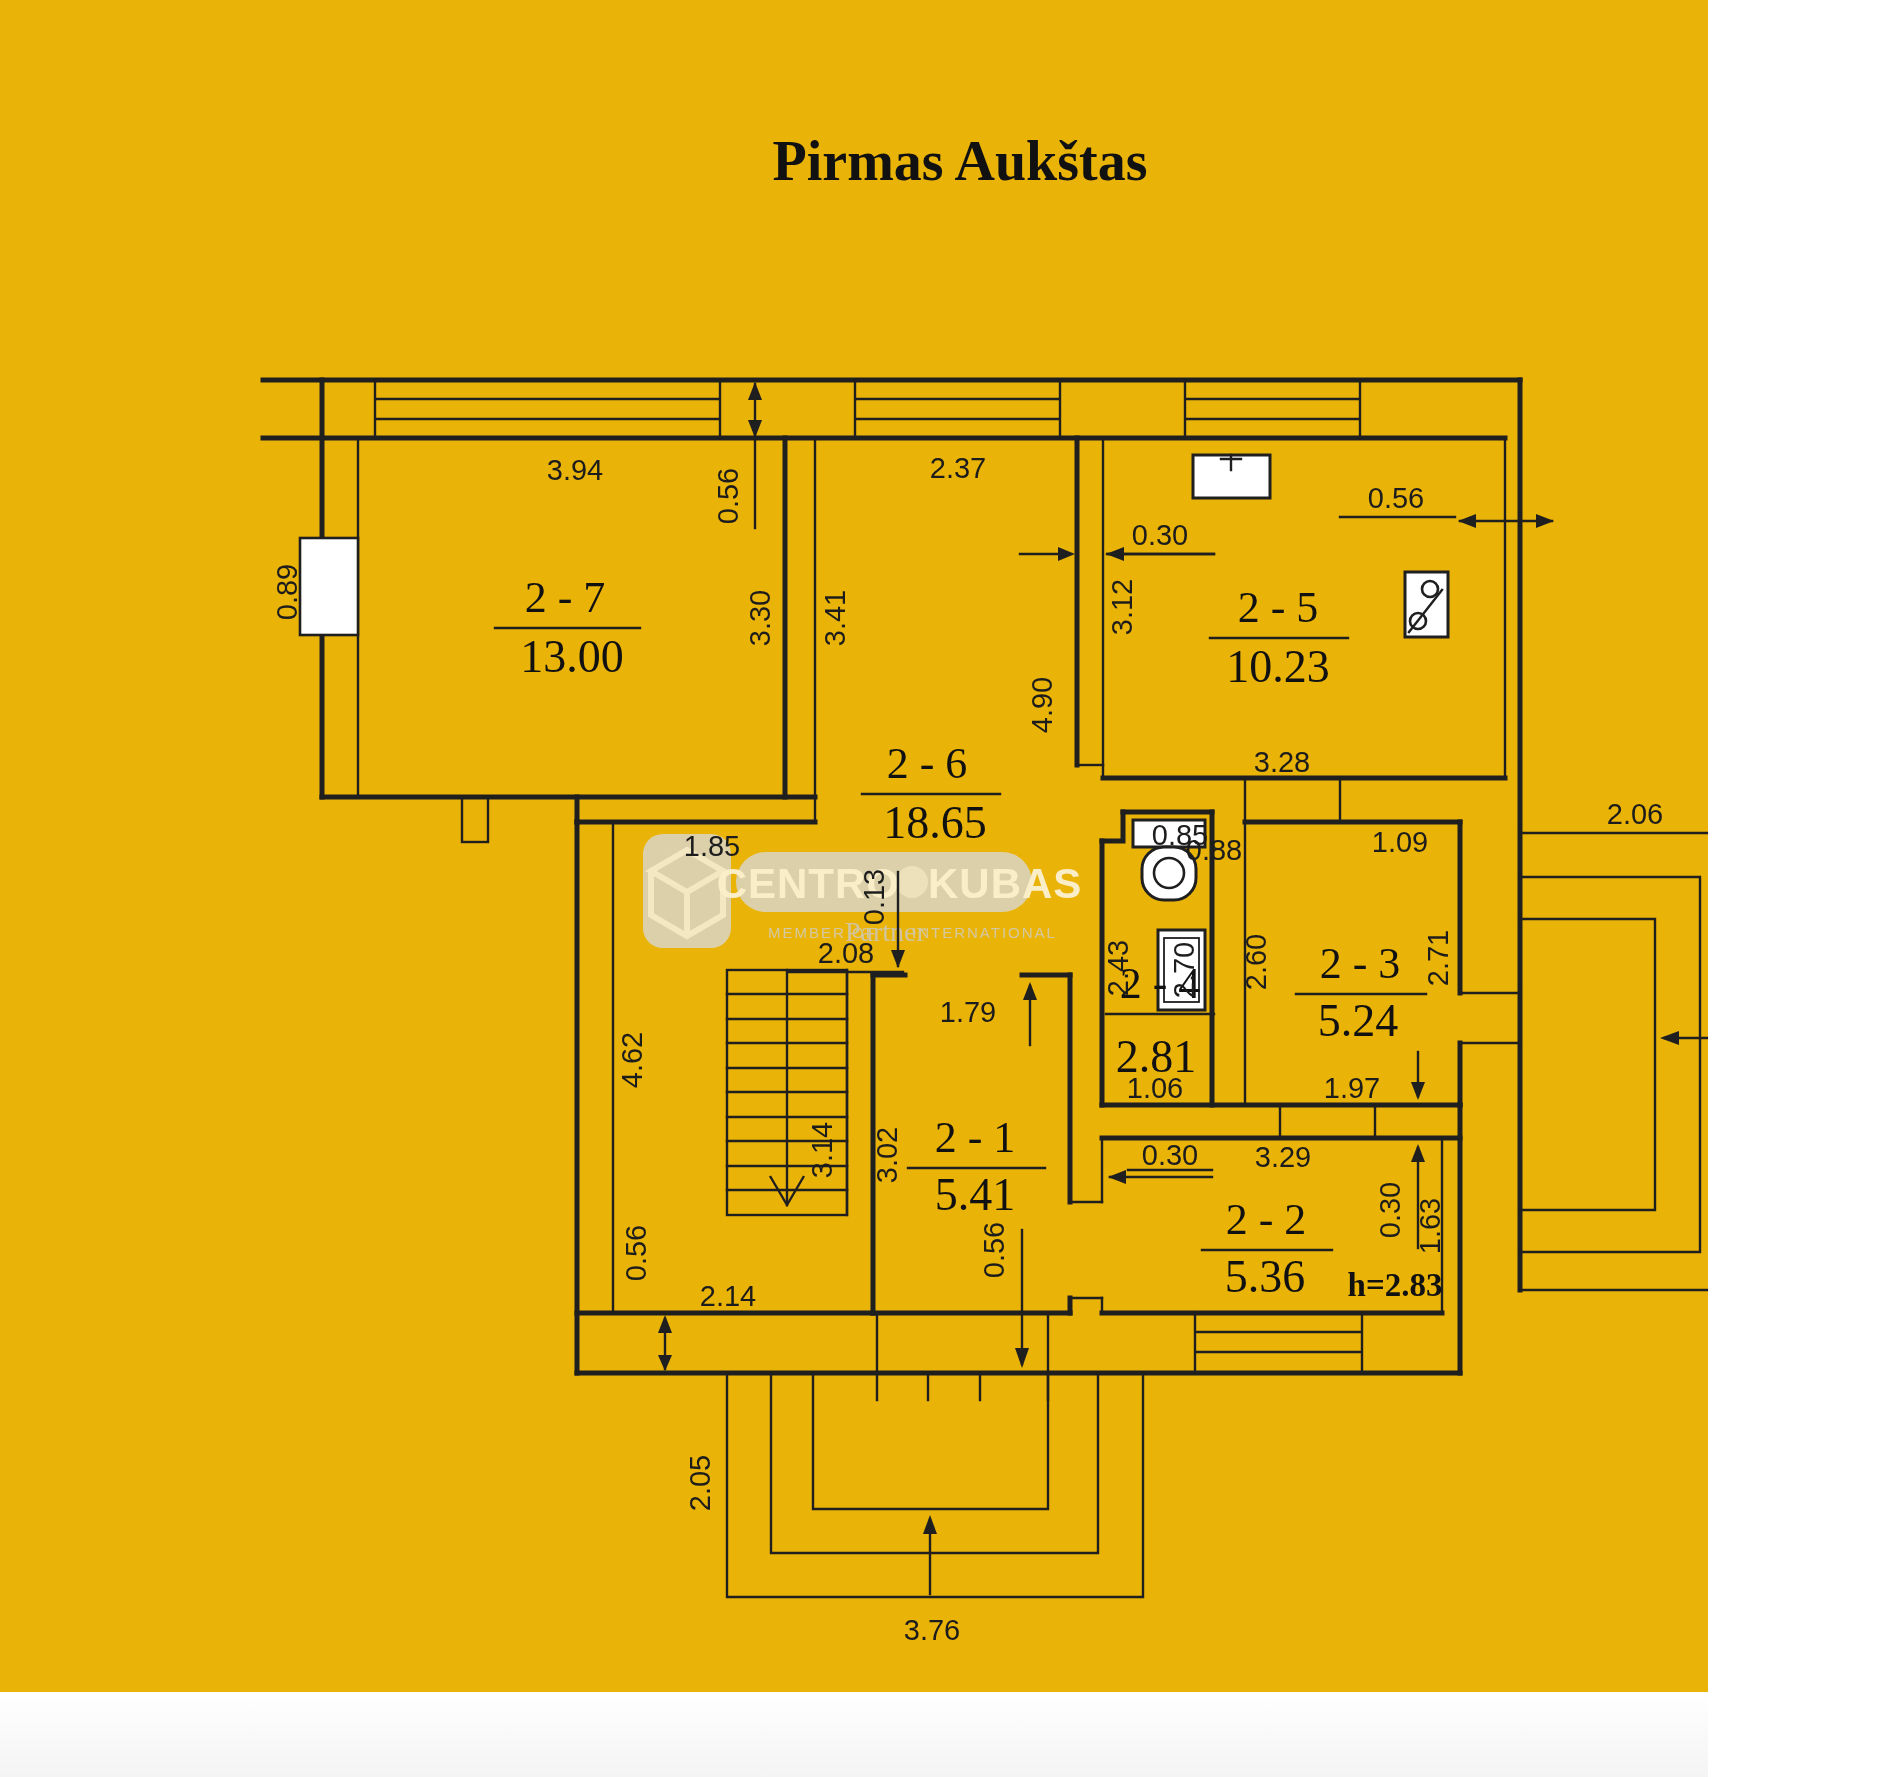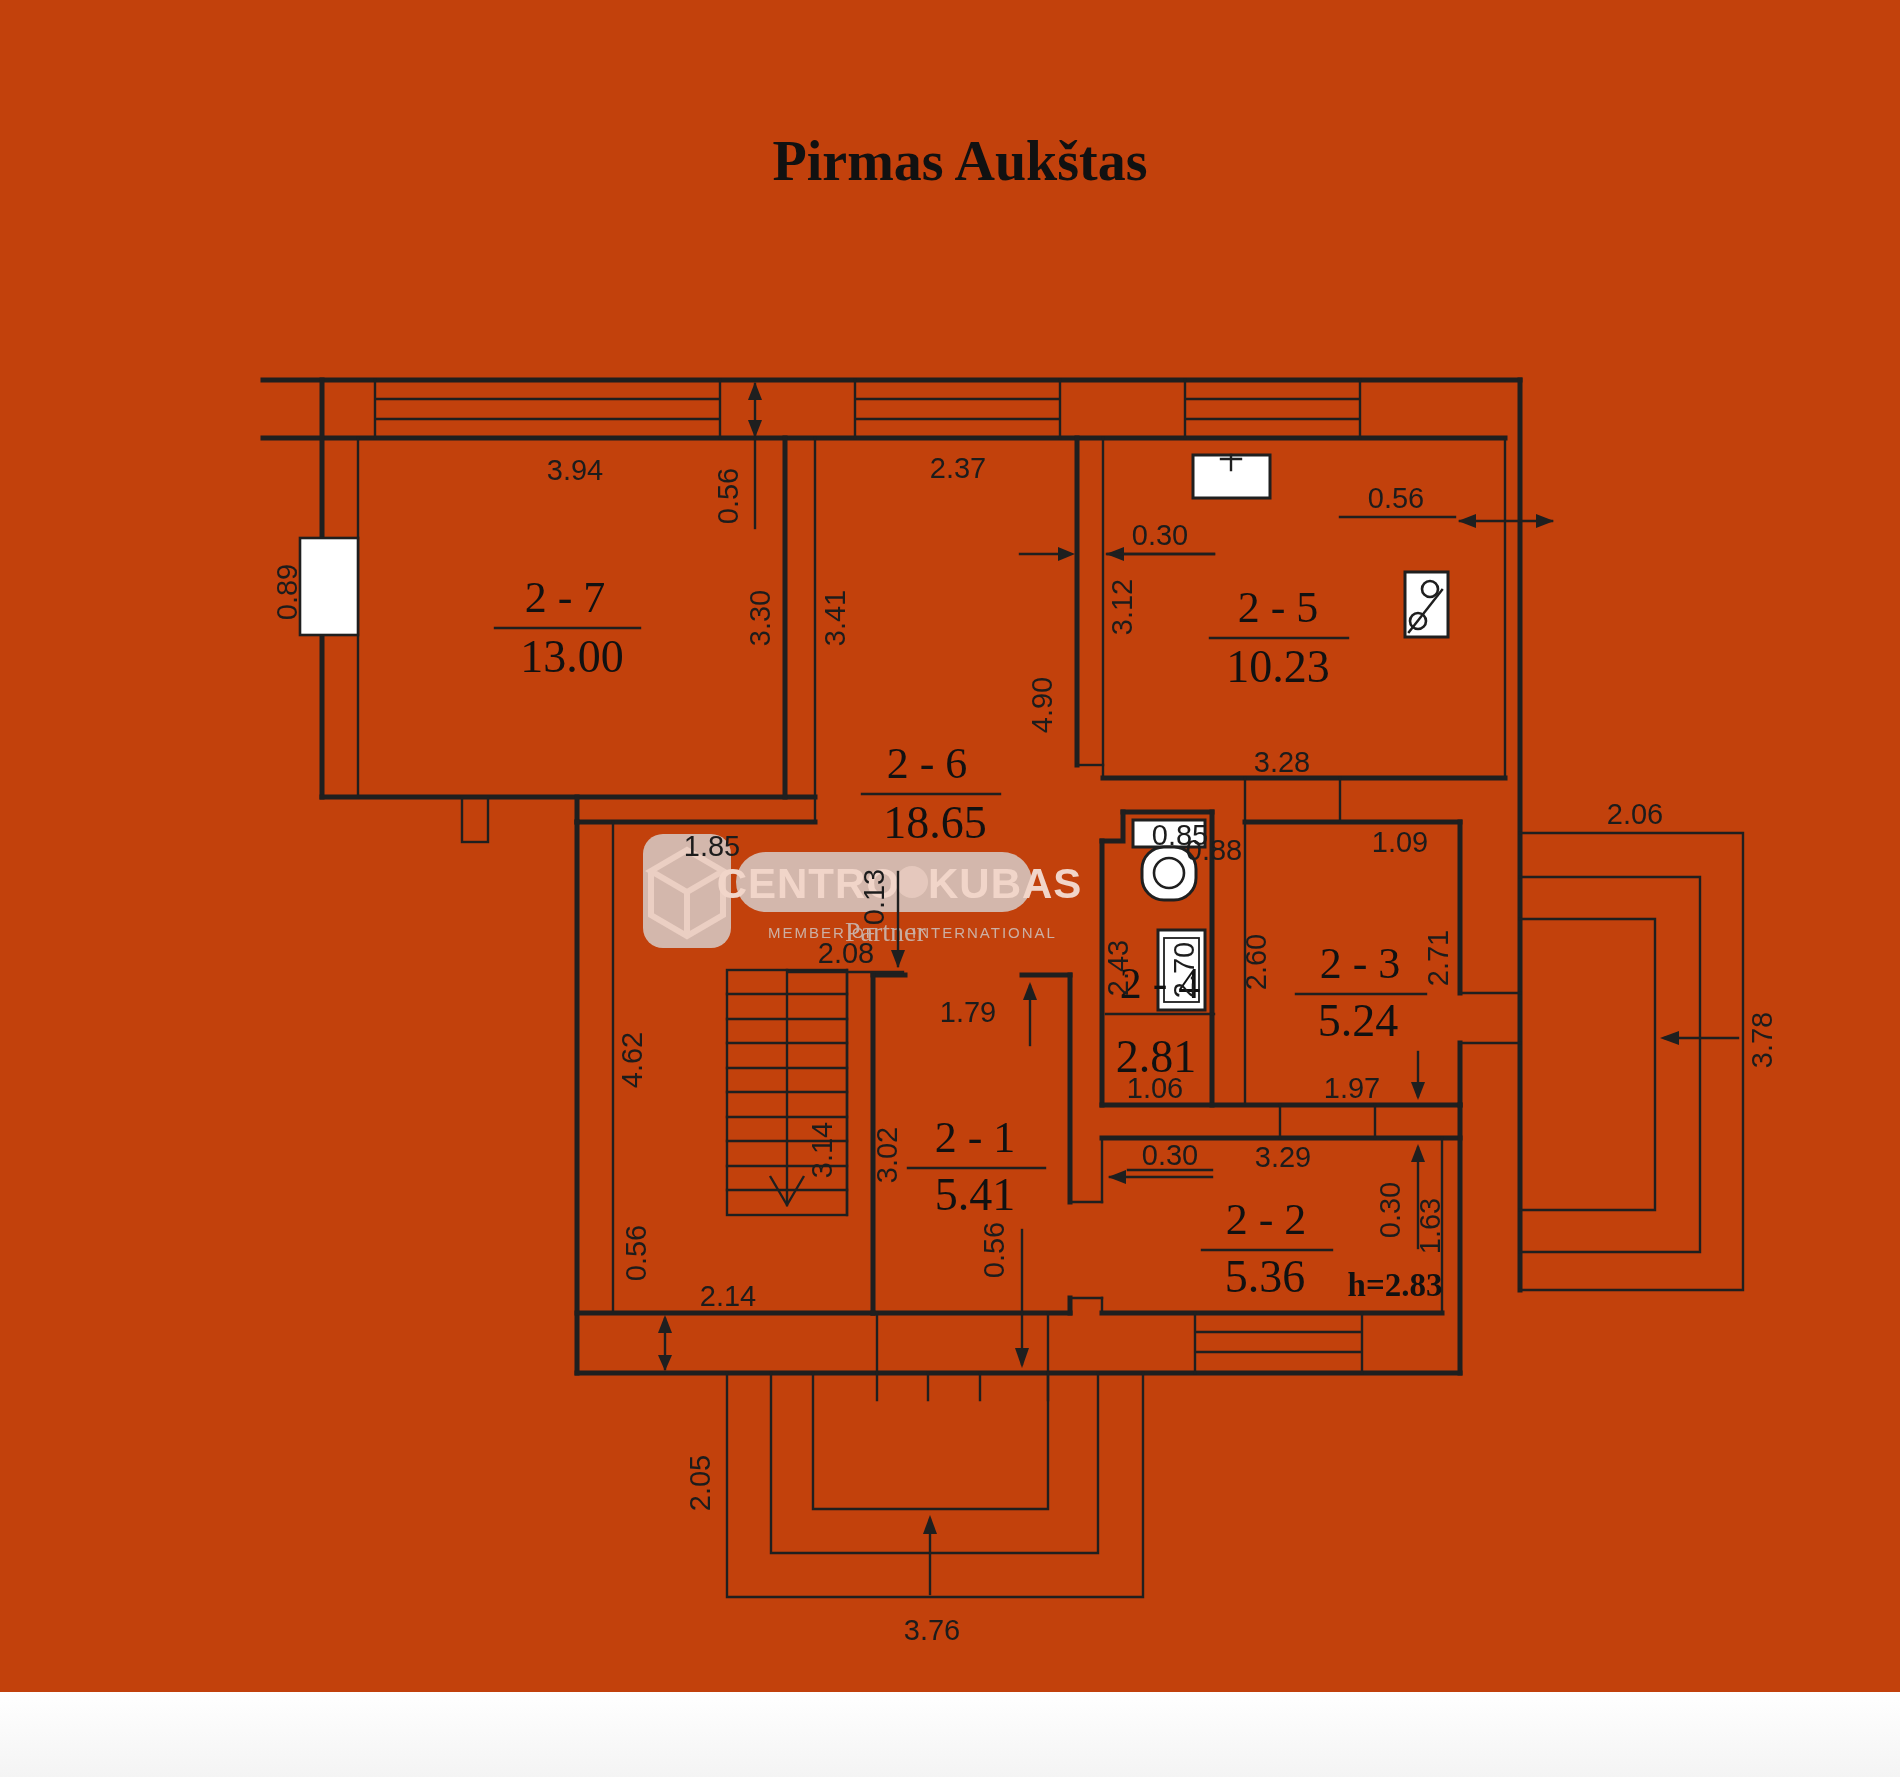--- a/index.html
+++ b/index.html
@@ -1,16 +1,16 @@
 <!DOCTYPE html>
 <html><head>
 <meta charset="utf-8">
 <style>
   html,body{margin:0;padding:0;background:#ffffff;}
-  .stage{position:relative;width:1900px;height:1777px;background:#c2410c;overflow:hidden;
+  .stage{position:relative;width:1708px;height:1777px;background:#eab308;overflow:hidden;
          font-family:"Liberation Sans",sans-serif;}
   svg{position:absolute;left:0;top:0;}
   .w   {stroke:#1f1f1f;stroke-width:5;fill:none;stroke-linecap:square;}
   .w2  {stroke:#1f1f1f;stroke-width:2.4;fill:none;stroke-linecap:square;}
   .fix {stroke:#1f1f1f;stroke-width:3;fill:#ffffff;}
   .arr {fill:#1f1f1f;stroke:none;}
   .dim {font-family:"Liberation Sans",sans-serif;font-size:29px;fill:#1c1c1c;}
   .room{font-family:"Liberation Serif",serif;font-size:44px;fill:#111111;}
   .area{font-family:"Liberation Serif",serif;font-size:46px;fill:#111111;}
   .ttl {font-family:"Liberation Serif",serif;font-size:56px;font-weight:bold;fill:#111111;}

